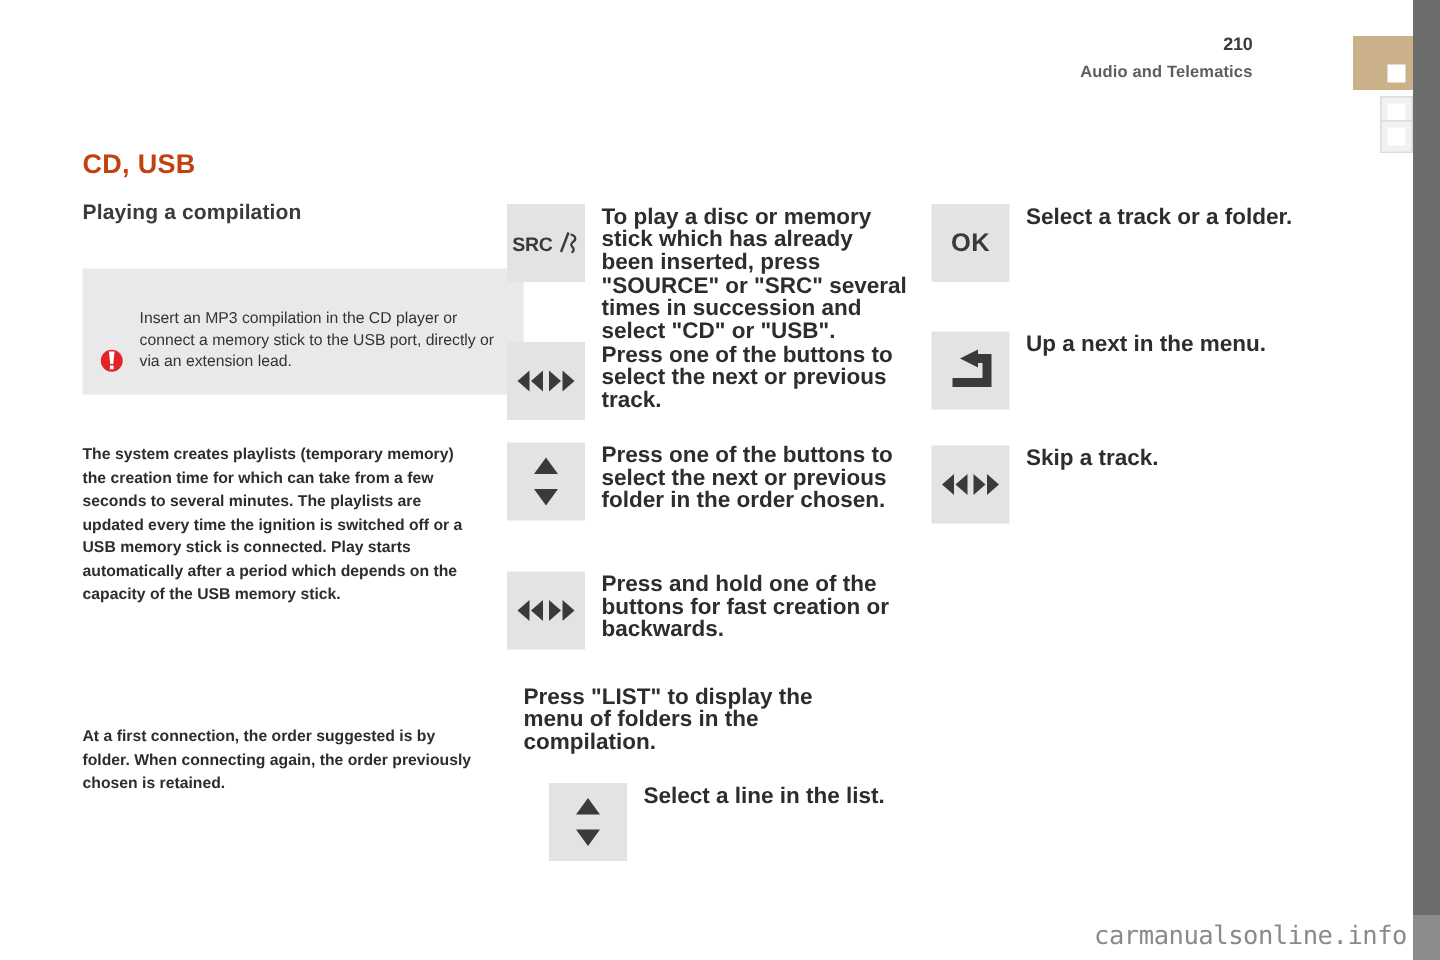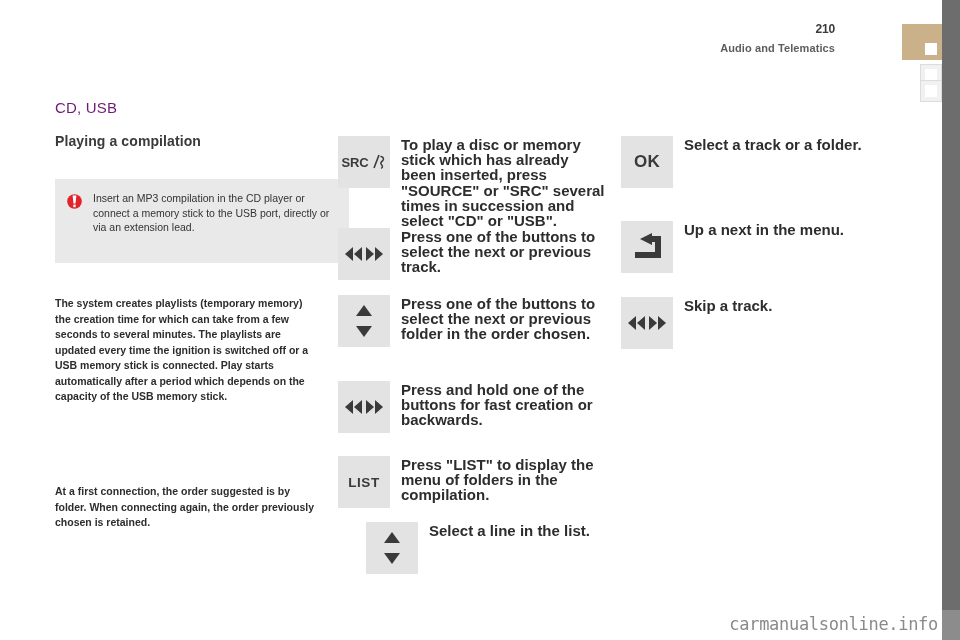--- a/index.html
+++ b/index.html
@@ -89,23 +89,23 @@
     width: 12px; height: 12px;
     background: #ffffff;
   }
   .tab-small.t1 { top: 64px; }
   .tab-small.t2 { top: 80px; }
 
   
   .title-main {
     position: absolute;
     left: 55px; top: 99px;
-    font-size: 15px;
-    font-weight: normal;
-    color: #701a75;
+    font-size: 18px;
+    font-weight: bold;
+    color: #c2410c;
     letter-spacing: 0.2px;
   }
   .title-sub {
     position: absolute;
     left: 55px; top: 133px;
     font-size: 14px;
     font-weight: bold;
     color: #3a3a3a;
     letter-spacing: 0.1px;
   }
@@ -114,20 +114,21 @@
   .callout {
     position: absolute;
     left: 55px; top: 179px;
     width: 294px;
     min-height: 84px;
     background: #e9e9e9;
     padding: 12px 14px 14px 12px;
     box-sizing: border-box;
     display: flex;
     gap: 11px;
+    align-items: flex-end;
   }
   .callout-icon {
     flex: 0 0 auto;
     width: 15px; height: 17px;
     position: relative;
     margin-top: 2px;
   }
   .callout-icon svg { display: block; }
   .callout-text {
     font-size: 10.5px;
@@ -293,23 +294,20 @@
         <path d="M9 1 L9 15 L1 8 Z" fill="#3a3a3a"></path>
         <path d="M18 1 L18 15 L10 8 Z" fill="#3a3a3a"></path>
         <path d="M31 1 L31 15 L39 8 Z" fill="#3a3a3a"></path>
         <path d="M22 1 L22 15 L30 8 Z" fill="#3a3a3a"></path>
       </svg>
     </div>
     <div class="btn-label">Press and hold one of the buttons for fast creation or backwards.</div>
   </div>
 
   <div class="btn-row" style="left:338px; top:456px;">
-    <div class="btn-box">
-      <span class="glyph-list">LIST</span>
-    </div>
     <div class="btn-label">Press "LIST" to display the menu of folders in the compilation.</div>
   </div>
 
   <div class="btn-row" style="left:338px; top:522px;margin-left:28px;">
     <div class="btn-box">
       <svg class="glyph-updown" width="20" height="38" viewBox="0 0 20 38">
         <path d="M10 3 L18 14 L2 14 Z" fill="#3a3a3a"></path>
         <path d="M10 35 L18 24 L2 24 Z" fill="#3a3a3a"></path>
       </svg>
     </div>

